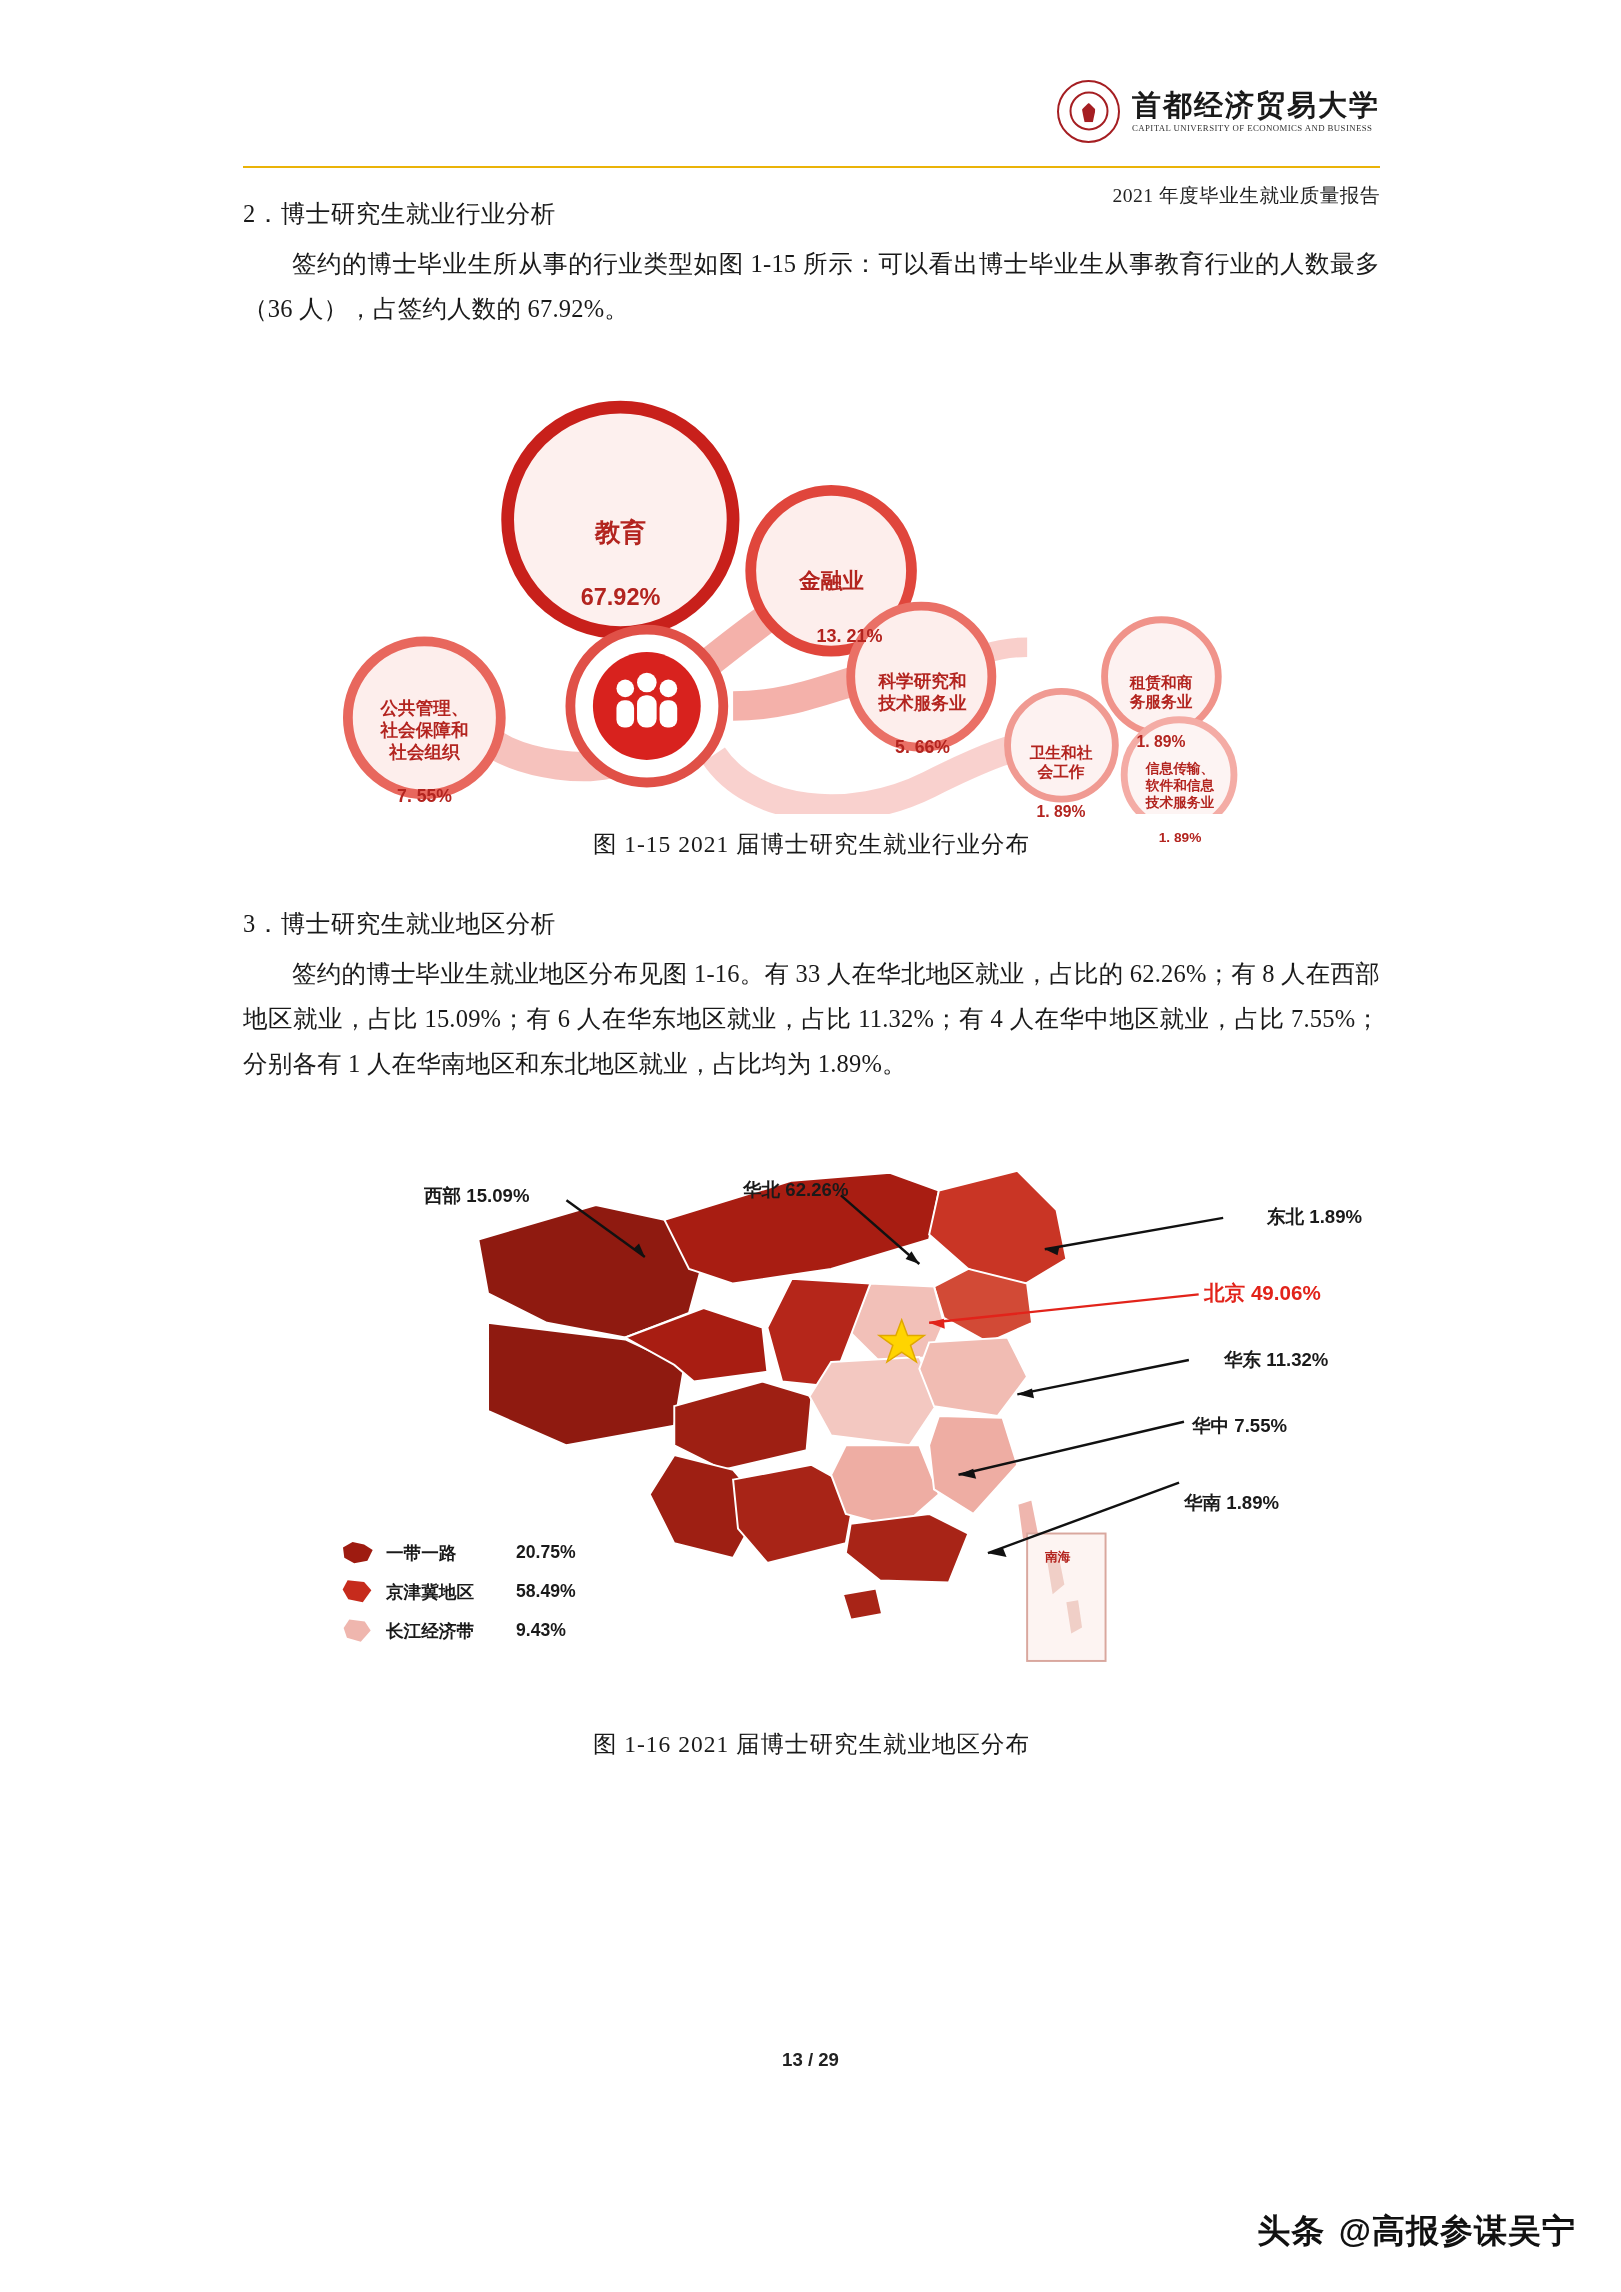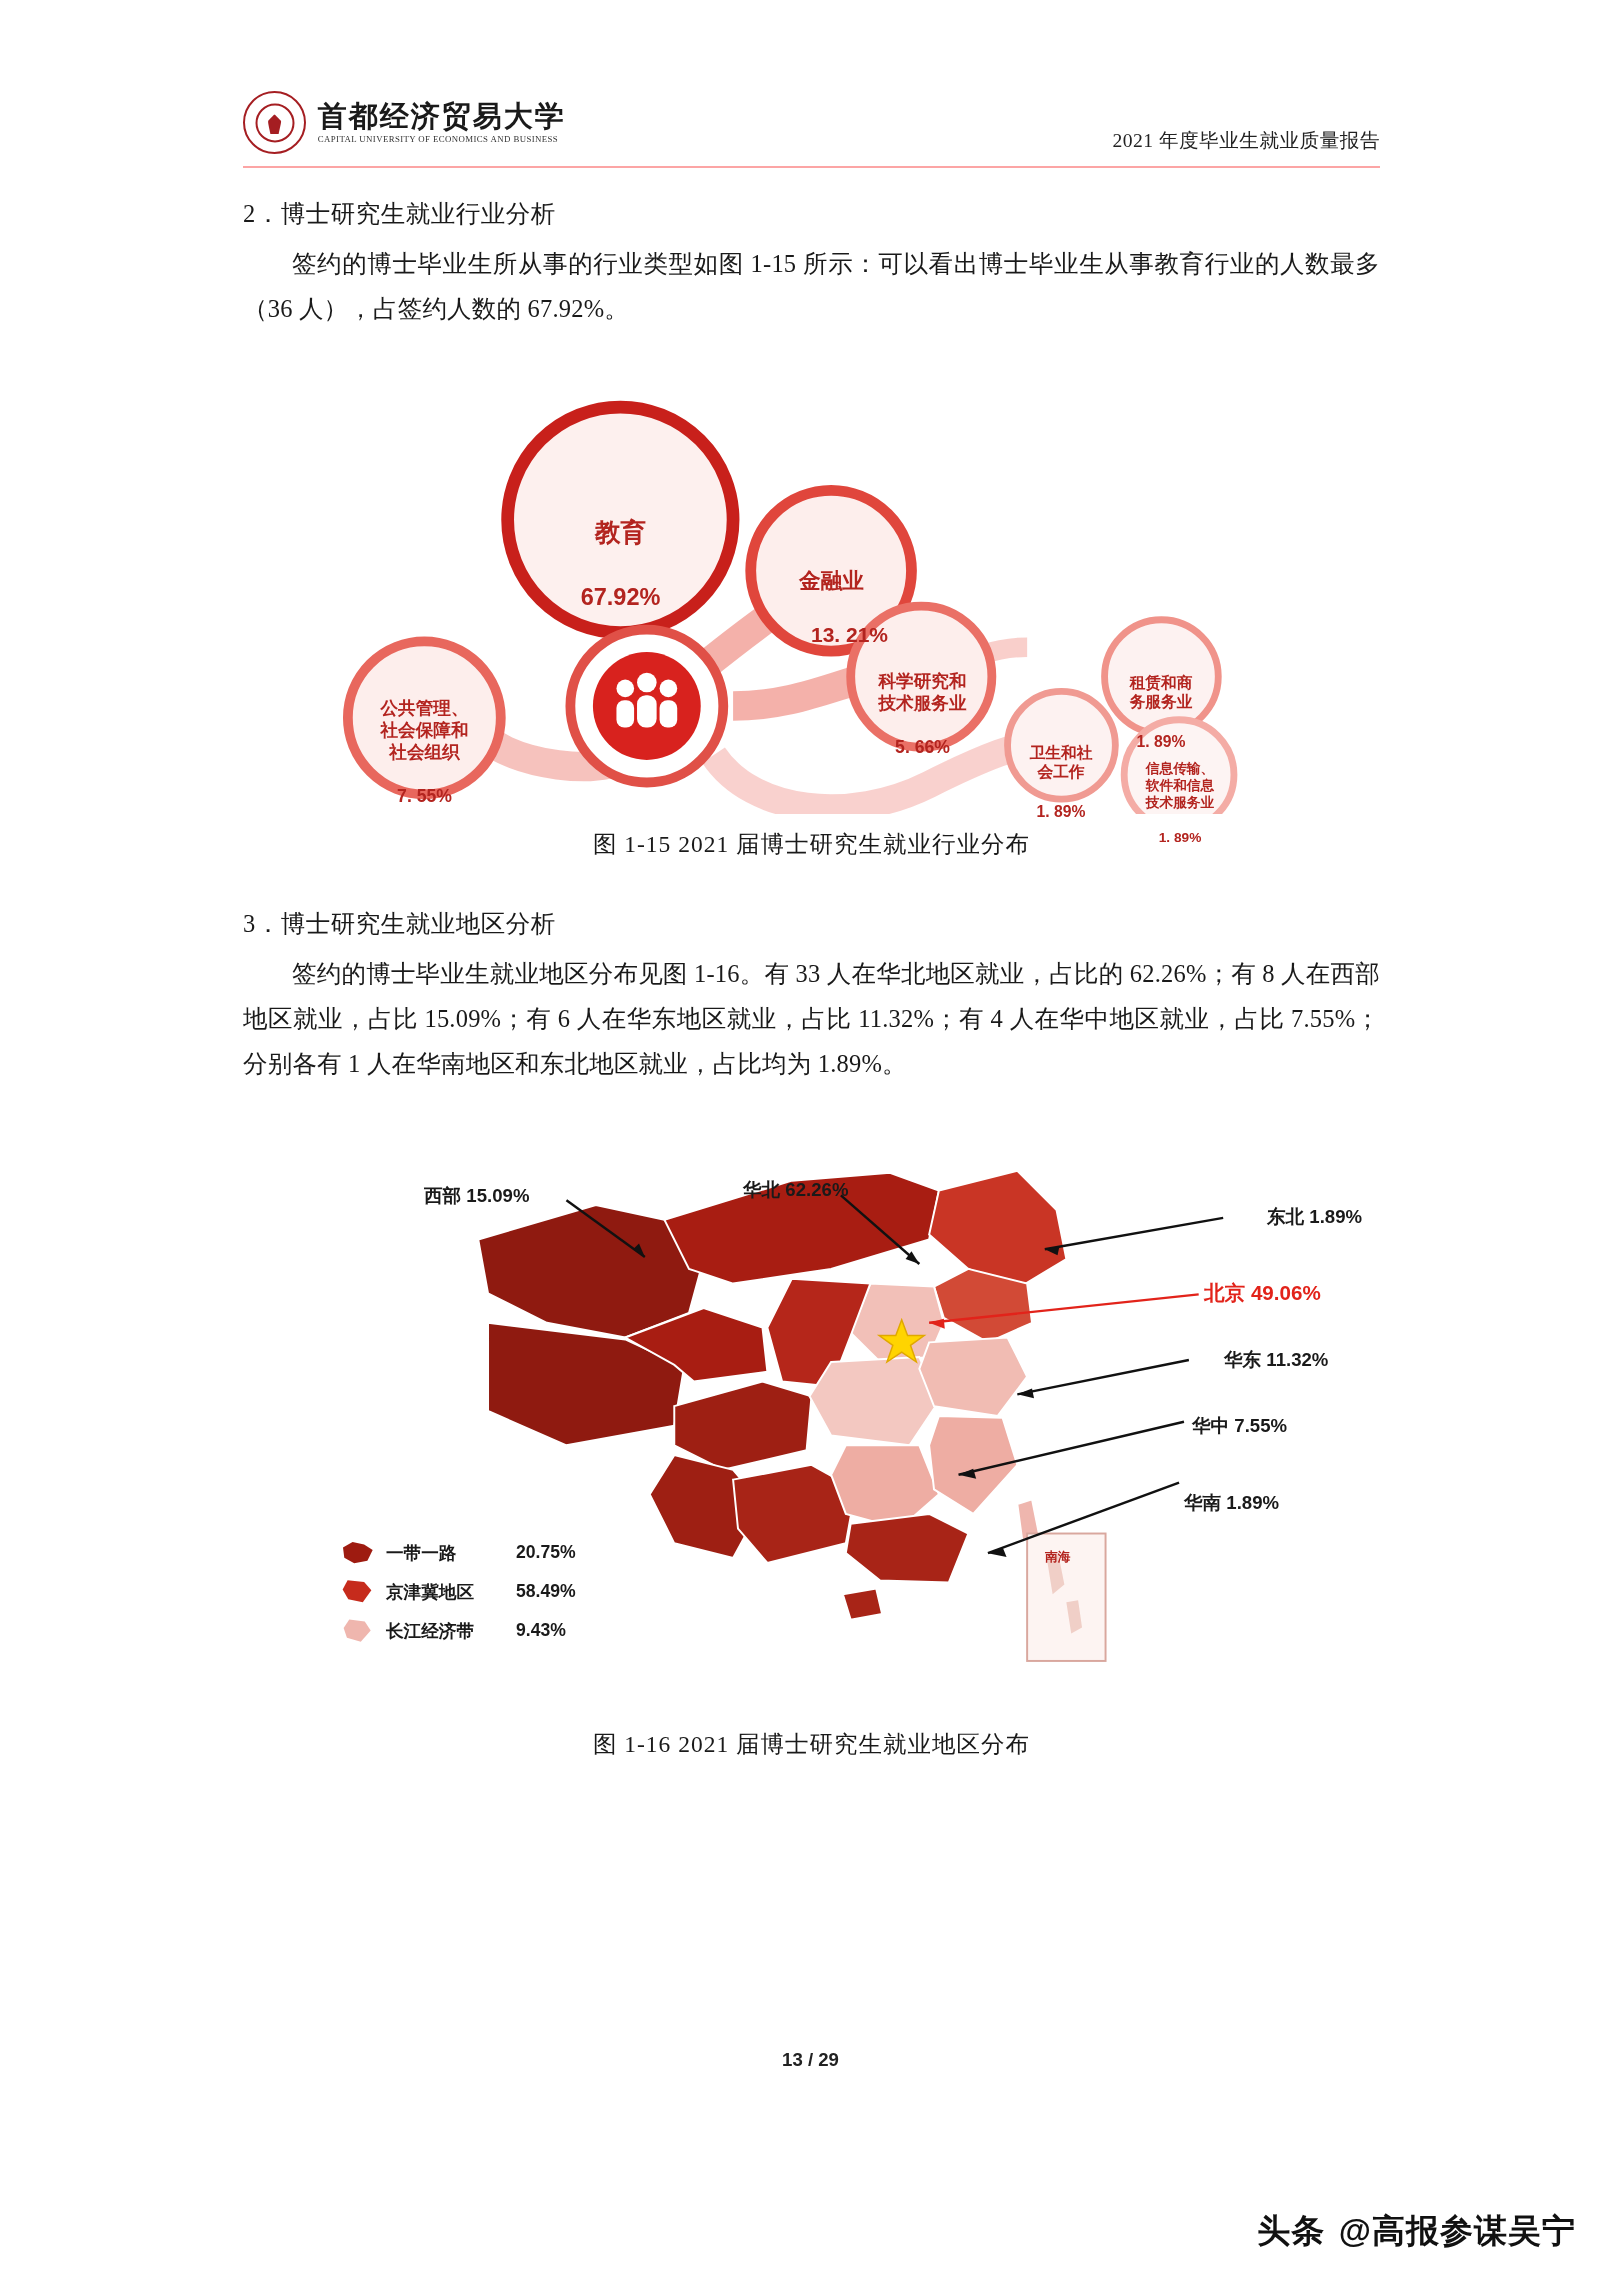--- a/index.html
+++ b/index.html
@@ -23,24 +23,25 @@
     background: #fff;
   }
 
   
   .header {
     position: absolute;
     left: 243px;
     top: 76px;
     width: 1137px;
     height: 90px;
-    border-bottom: 2px solid #fca5a5;
+    border-bottom: 2px solid #eab308;
     display: flex;
-    align-items: center;
+    align-items: flex-end;
     justify-content: space-between;
+    flex-direction: column;
   }
   .logo-block {
     display: flex;
     align-items: center;
     gap: 11.8px;
     padding-top: 3.9px;
   }
   .logo-seal {
     width: 59px;
     height: 59px;
@@ -277,21 +278,21 @@
         <circle cx="955" cy="430" r="56" fill="#fdf4f3" stroke="#f4aca5" stroke-width="7"></circle>
       </svg>
 
       <div class="bubble-label" style="left:294px; top:132px; width:167px; font-size:25.5px; font-weight:700;">
         <span>教育</span><br>
         <span style="font-size:23.5px;">67.92%</span>
       </div>
 
       <div class="bubble-label" style="left:512px; top:188px; width:153px; font-size:21.6px; font-weight:700;">
         <span>金融业</span><br>
-        <span style="font-size:21px;margin-left:36px;">13. 21%</span>
+        <span style="font-size:18px;margin-left:36px;">13. 21%</span>
       </div>
 
       <div class="bubble-label" style="left:108px; top:323px; width:147px; font-size:17.6px; font-weight:700;">
         <span>公共管理、
 社会保障和
 社会组织</span><br>
         <span>7. 55%</span>
       </div>
 
       <div class="bubble-label" style="left:608px; top:296px; width:143px; font-size:17.6px; font-weight:700;">

